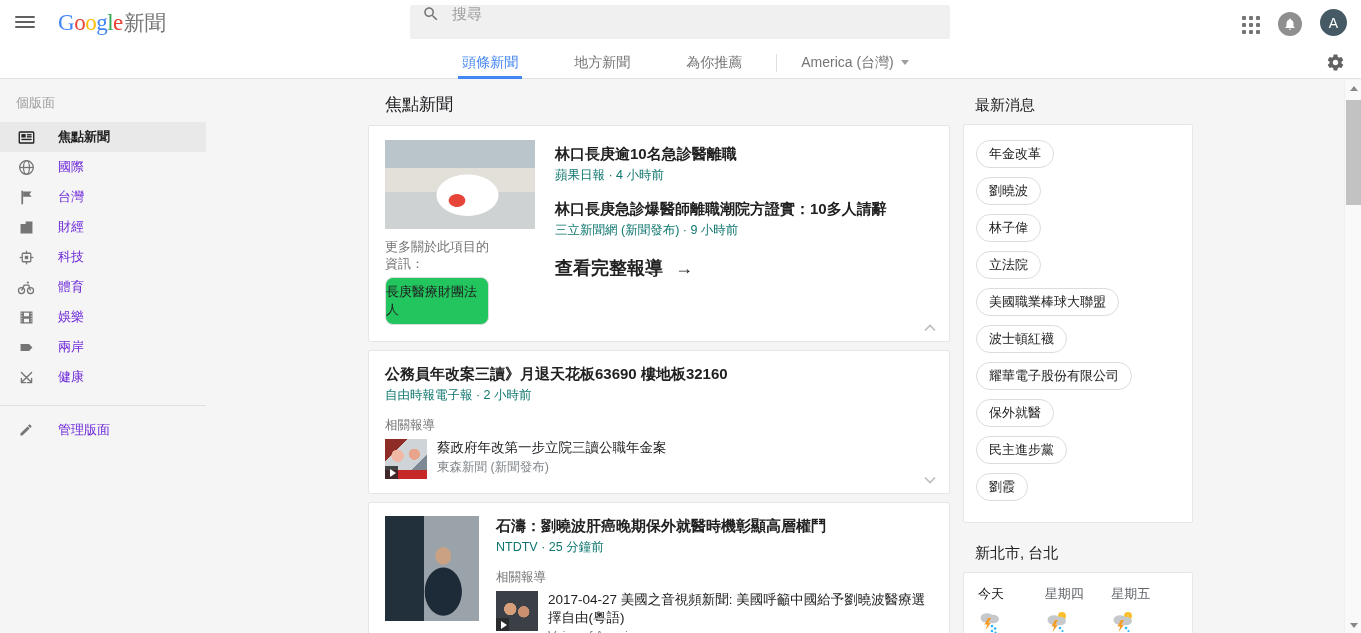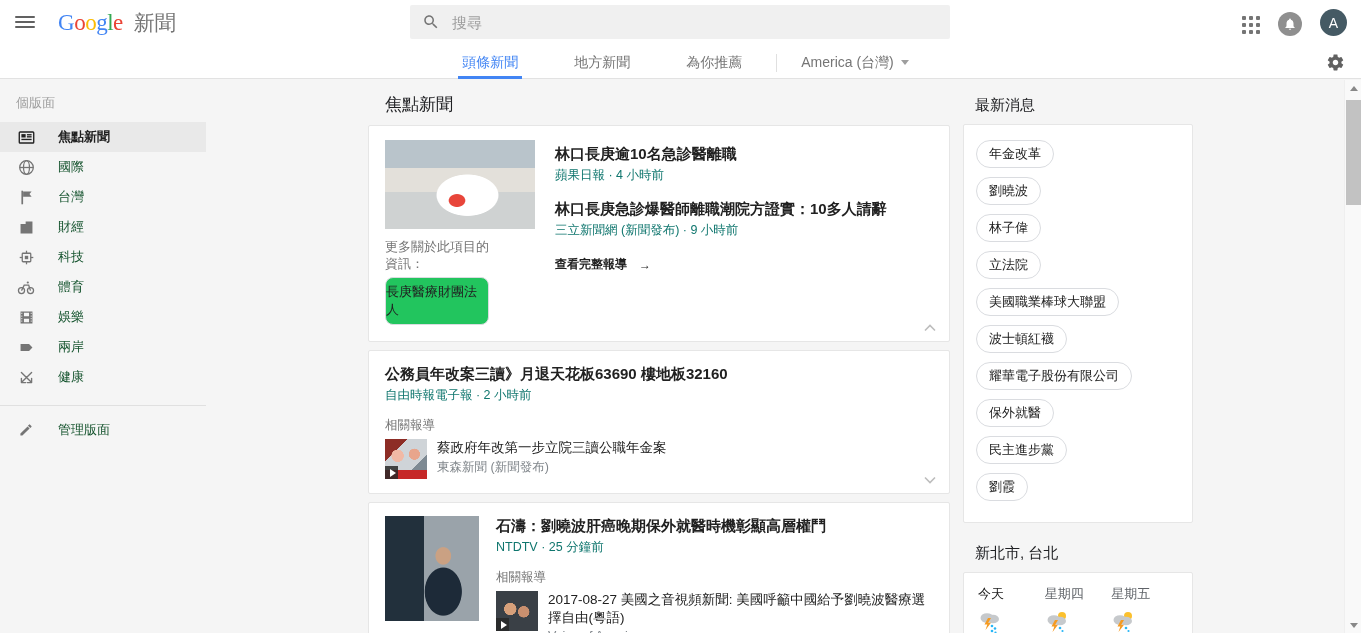--- a/index.html
+++ b/index.html
@@ -10,24 +10,24 @@
   }
   
   .header {
     position:absolute; top:0; left:0; width:1361px; height:79px;
     background:#fff; border-bottom:1px solid #e2e2e2; z-index:5;
   }
   .hamburger { position:absolute; left:15px; top:13px; width:20px; height:18px; cursor:pointer; padding-top:3px; }
   .hamburger span { display:block; height:2px; background:#616161; margin-bottom:3px; border-radius:1px; }
   .logo { position:absolute; left:58px; top:9px; font-size:23px; display:flex; align-items:center; cursor:pointer;font-family:Liberation Serif, serif; }
   .logo .gword { font-weight:500; letter-spacing:-0.5px; }
-  .logo .product { color:#757575; margin-left:11px; font-size:21px; }
+  .logo .product { color:#757575; margin-left:1px; font-size:21px; }
   .searchbox {
     position:absolute; left:410px; top:5px; width:540px; height:34px;
-    background:#f0f0f0; border-radius:2px; display:flex; align-items:center; padding:0 12px;
+    background:#f0f0f0; border-radius:2px; display:flex; align-items:flex-start; padding:0 12px;
   }
   .searchbox svg { flex:0 0 auto; margin-right:12px; }
   .searchbox input {
     border:none; outline:none; background:transparent; width:100%;
     font-size:15px; color:#212121; font-family:inherit;
   }
   .searchbox input::placeholder { color:#9e9e9e; }
   .hdr-right { position:absolute; right:14px; top:9px; display:flex; align-items:center; gap:18px; }
   .apps-grid { width:18px; height:18px; display:grid; grid-template-columns:repeat(3,4px); grid-template-rows:repeat(3,4px); gap:3px; cursor:pointer; margin-top:4px; }
   .apps-grid i { background:#757575; border-radius:1px; }
@@ -36,21 +36,21 @@
   .tabsrow { position:absolute; left:0; right:0; top:46px; height:33px; display:flex; justify-content:center; align-items:center; }
   .tab { font-size:14px; color:#757575; padding:0 4px; margin:0 24px; height:32px; line-height:30px; cursor:pointer; }
   .tab.active { color:#4285f4; border-bottom:3px solid #4285f4; }
   .tab-divider { width:1px; height:18px; background:#e0e0e0; margin:0 6px; }
   .edition { font-size:14px; color:#757575; margin:0 18px; cursor:pointer; display:flex; align-items:center; gap:7px; }
   .caret-down { width:0; height:0; border-left:4px solid transparent; border-right:4px solid transparent; border-top:5px solid #9e9e9e; display:inline-block; }
   .gear { position:absolute; right:16px; top:53px; cursor:pointer; }
   
   .sidebar { position:absolute; left:0; top:80px; width:206px; bottom:0; }
   .side-label { font-size:13px; color:#9e9e9e; padding:14px 0 10px 16px; }
-  .side-item { height:30px; display:flex; align-items:center; padding-left:17px; cursor:pointer; color:#14532d; font-size:13px; }
+  .side-item { height:30px; display:flex; align-items:center; padding-left:17px; cursor:pointer; color:#6d28d9; font-size:13px; }
   .side-item .si-icon { width:18px; height:18px; margin-right:23px; flex:0 0 auto; display:flex; align-items:center; justify-content:center; }
   .side-item.active { background:#e9e9e9; color:#212121; font-weight:bold; }
   .side-divider { border-top:1px solid #e0e0e0; margin:13px 0 9px 0; }
   
   .main { position:absolute; left:368px; top:80px; width:582px; }
   .main h2 { font-size:17px; font-weight:normal; color:#202124; margin:13px 0 9px 17px; }
   .card { background:#fff; border:1px solid #e6e6e6; border-radius:2px; margin-bottom:8px; position:relative; }
   .card .chev { position:absolute; right:13px; bottom:9px; cursor:pointer; line-height:0; }
   .c-title { font-size:15px; font-weight:bold; color:#212121; cursor:pointer; line-height:20px; }
   .c-src { font-size:12.5px; color:#0f766e; margin-top:3px; }
@@ -62,21 +62,21 @@
   .rel-title { font-size:13.5px; color:#212121; cursor:pointer; line-height:18px; }
   .rel-src { font-size:12.5px; color:#80868b; margin-top:2px; }
   
   .card1 { padding:14px 16px 16px 16px; min-height:162px; display:flex; }
   .card1 .leftcol { width:150px; flex:0 0 auto; }
   .img-main { width:150px; height:89px; cursor:pointer; }
   .more-label { font-size:13px; color:#757575; line-height:17px; margin-top:9px; width:104px; }
   .topic-chip { display:inline-block; border:1px solid #dadce0; border-radius:8px; background:#22c55e; padding:5px 0; font-size:13px; line-height:18px; margin-top:5px; max-width:104px; cursor:pointer; color:#212121; }
   .card1 .rightcol { margin-left:20px; padding-top:4px; }
   .gap14 { margin-top:15px; }
-  .coverage { margin-top:17px; font-size:12px; font-weight:bold; color:#212121; cursor:pointer; display:flex; align-items:center; gap:12px; }
+  .coverage { margin-top:17px; font-size:18px; font-weight:bold; color:#212121; cursor:pointer; display:flex; align-items:center; gap:12px; }
   
   .card2 { padding:13px 16px 14px 16px; min-height:108px; }
   
   .card3 { padding:13px 16px 14px 16px; min-height:130px; display:flex; }
   .img-c3 { width:94px; height:105px; flex:0 0 auto; margin-right:17px; cursor:pointer; }
   
   .ph-hospital { background:
       radial-gradient(ellipse at 48% 68%, #e8453a 0 7%, transparent 8%),
       radial-gradient(ellipse at 55% 62%, #ffffff 0 26%, transparent 27%),
       linear-gradient(180deg, #b9c4cb 0 32%, #e3e0da 32% 58%, #cfd2d2 58% 100%); }
@@ -321,21 +321,21 @@
       <div class="c-title">石濤：劉曉波肝癌晚期保外就醫時機彰顯高層權鬥</div>
       <div class="c-src">NTDTV · 25 分鐘前</div>
       <div class="rel-label">相關報導</div>
       <div class="rel-row">
         <div class="thumb ph-thumb3">
             <span class="play">
               <i></i>
             </span>
           </div>
         <div>
-          <div class="rel-title" style="max-width:420px;">2017-08-27 美國之音視頻新聞: 美國呼籲中國給予劉曉波醫療選擇自由(粵語)</div>
+          <div class="rel-title" style="max-width:420px;">2017-04-27 美國之音視頻新聞: 美國呼籲中國給予劉曉波醫療選擇自由(粵語)</div>
           <div class="rel-src">Voice of America</div>
         </div>
       </div>
     </div>
 
   </div>
 
 </div>
 
 <div class="rightcol-area">

